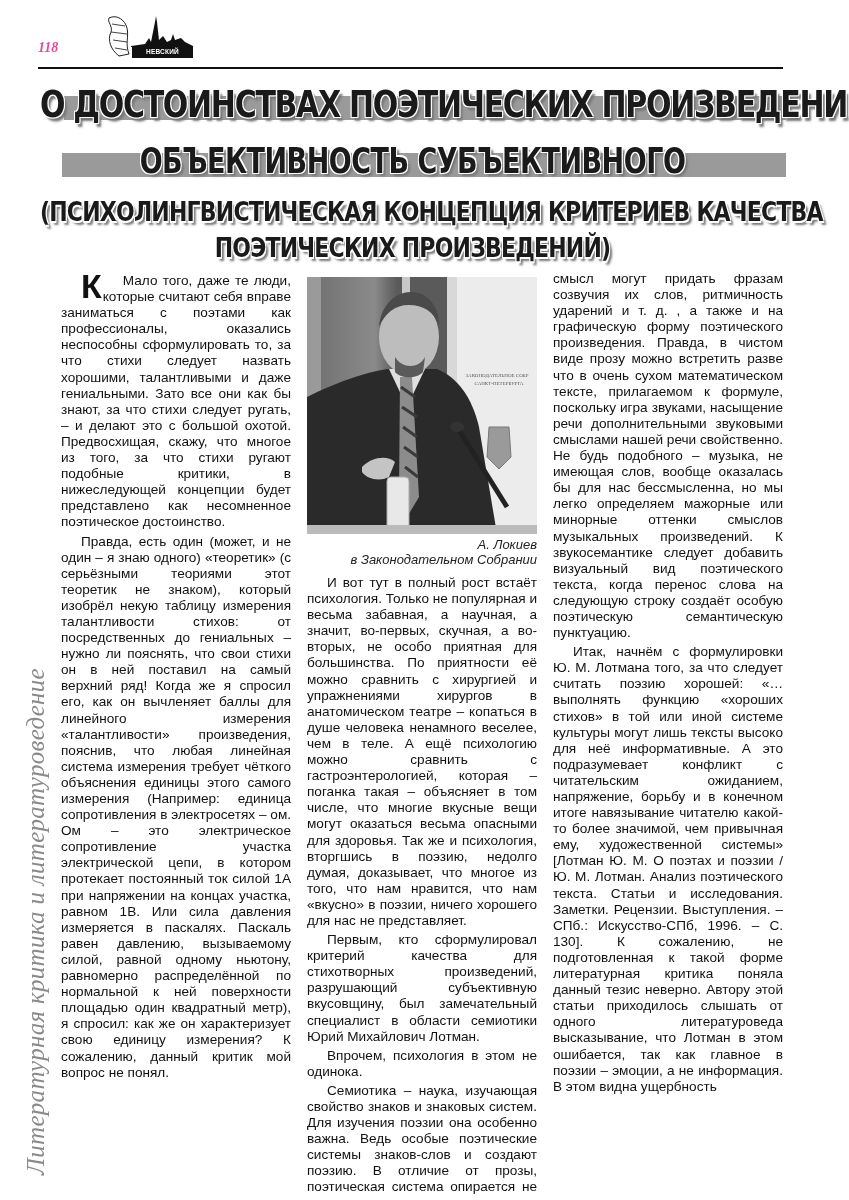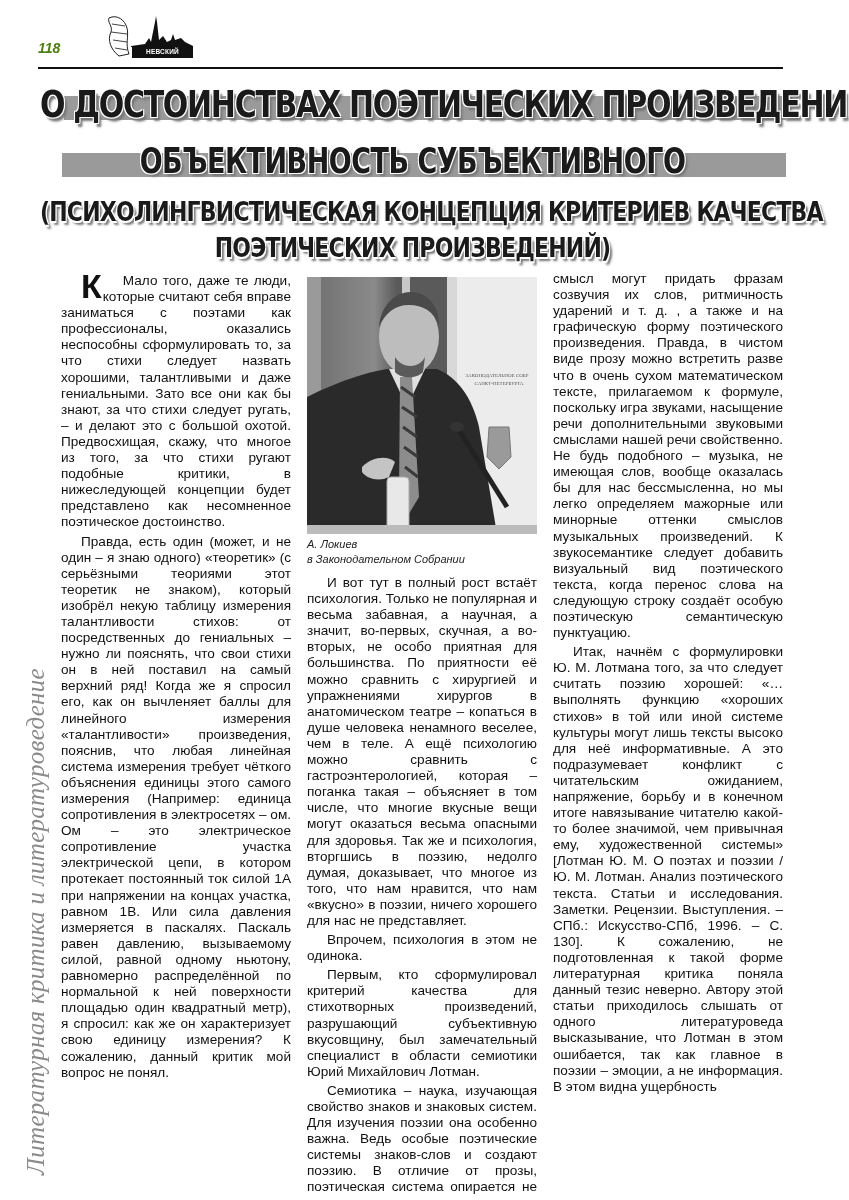--- a/index.html
+++ b/index.html
@@ -1,20 +1,20 @@
 <!DOCTYPE html>
 <html><head>
   <meta charset="utf-8">
   <style>
     html, body { margin: 0; padding: 0; background: #ffffff; }
     body { width: 849px; height: 1200px; position: relative; overflow: hidden;
            font-family: "Liberation Sans", sans-serif; color: #111; }
 
-    .page-num { position: absolute; left: 38px; top: 40px; font-family: Liberation Sans, sans-serif;
-                font-style: italic; font-weight: bold; font-size: 14px; color: #4d7c0f; text-align: right; }
+    .page-num { position: absolute; left: 38px; top: 40px; font-family: Liberation Serif, serif;
+                font-style: italic; font-weight: bold; font-size: 14px; color: #ec4899; text-align: right; }
     .logo { position: absolute; left: 105px; top: 14px; width: 88px; height: 44px; }
     .logo-text { position: absolute; left: 27px; top: 32px; width: 61px; height: 12px; background: #111;
                  color: #fff; font-size: 6.5px; font-weight: bold; line-height: 12px; text-align: center;
                  letter-spacing: 0.2px; font-family: "Liberation Sans Narrow", "Liberation Sans", sans-serif; }
     .header-rule { position: absolute; left: 38px; top: 67px; width: 745px; height: 2px; background: #111; }
 
     .title-band { position: absolute; background: #9a9a9a; }
     .title { position: absolute; text-align: center; font-family: "DejaVu Sans", sans-serif; font-weight: bold;
              color: #1a1a1a; white-space: nowrap;
              text-shadow: -1px -1px 0 #fff, 1px -1px 0 #fff, -1px 1px 0 #fff, 1px 1px 0 #fff, 3px 3px 2px #777; }
@@ -30,22 +30,22 @@
            text-align: justify; hyphens: manual; }
     .col1 { left: 61px; }
     .col2 { left: 307px; top: 575px; }
     .col3 { left: 553px; top: 271px; }
     .col p { margin: 0 0 3px 0; text-indent: 20px; }
     .col p.noindent { text-indent: 0; }
     .dropcap { float: left; font-size: 34px; line-height: 28px; font-weight: bold; margin: 0 1px 0 20px; padding-top: 2px; }
 
     .photo { position: absolute; left: 307px; top: 277px; width: 230px; height: 257px; overflow: hidden;
              background: #cfcfcf; }
-    .caption { position: absolute; left: 307px; top: 537px; width: 230px; text-align: left; font-style: italic;
-               font-size: 11px; line-height: 15px; color: #222; }
+    .caption { position: absolute; left: 307px; top: 537px; width: 230px; text-align: right; font-style: italic;
+               font-size: 13px; line-height: 15px; color: #222; }
   </style>
 </head>
 <body>
 
 <div class="page-num">118</div>
 
 <div class="logo">
   <svg width="88" height="44" viewBox="0 0 88 44">
     <path d="M4 4 C12 0 20 6 22 14 C24 22 20 30 24 40 L14 42 C6 36 2 26 6 18 C8 12 2 8 4 4 Z" fill="#fff" stroke="#222" stroke-width="1"></path>
     <path d="M7 10 L20 12 M6 18 L22 20 M8 26 L22 28 M10 34 L22 36" stroke="#444" stroke-width="1"></path>
@@ -111,21 +111,21 @@
     <rect x="0" y="248" width="230" height="9" fill="#bbb"></rect>
   </svg>
 </div>
 <div class="caption">
   <div>А. Локиев</div>
   <div>в Законодательном Собрании</div>
 </div>
 
 <div class="col col2">
   <p>И вот тут в полный рост встаёт психология. Только не популярная и весьма забавная, а научная, а значит, во-первых, скучная, а во-вторых, не особо приятная для большинства. По приятности её можно сравнить с хирургией и упражнениями хирургов в анатомическом театре – копаться в душе человека ненамного веселее, чем в теле. А ещё психологию можно сравнить с гастроэнтерологией, которая – поганка такая – объясняет в том числе, что многие вкусные вещи могут оказаться весьма опасными для здоровья. Так же и психология, вторгшись в поэзию, недолго думая, доказывает, что многое из того, что нам нравится, что нам «вкусно» в поэзии, ничего хорошего для нас не представляет.</p>
+  <p>Первым, кто сформулировал критерий качества для стихотворных произведений, разрушающий субъективную вкусовщину, был замечательный специалист в области семиотики Юрий Михайлович Лотман.</p>
   <p>Впрочем, психология в этом не одинока.</p>
-  <p>Первым, кто сформулировал критерий качества для стихотворных произведений, разрушающий субъективную вкусовщину, был замечательный специалист в области семиотики Юрий Михайлович Лотман.</p>
   <p>Семиотика – наука, изучающая свойство знаков и знаковых систем. Для изучения поэзии она особенно важна. Ведь особые поэтические системы знаков-слов и создают поэзию. В отличие от прозы, поэтическая система опирается не только на прямое значение слова, но и на звукосемантику, то есть на то, какой</p>
 </div>
 
 <div class="col col3">
   <p class="noindent">смысл могут придать фразам созвучия их слов, ритмичность ударений и т. д. , а также и на графическую форму поэтического произведения. Правда, в чистом виде прозу можно встретить разве что в очень сухом математическом тексте, прилагаемом к формуле, поскольку игра звуками, насыщение речи дополнительными звуковыми смыслами нашей речи свойственно. Не будь подобного – музыка, не имеющая слов, вообще оказалась бы для нас бессмысленна, но мы легко определяем мажорные или минорные оттенки смыслов музыкальных произведений. К звукосемантике следует добавить визуальный вид поэтического текста, когда перенос слова на следующую строку создаёт особую поэтическую семантическую пунктуацию.</p>
   <p>Итак, начнём с формулировки Ю. М. Лотмана того, за что следует считать поэзию хорошей: «…выполнять функцию «хороших стихов» в той или иной системе культуры могут лишь тексты высоко для неё информативные. А это подразумевает конфликт с читательским ожиданием, напряжение, борьбу и в конечном итоге навязывание читателю какой-то более значимой, чем привычная ему, художественной системы» [Лотман Ю. М. О поэтах и поэзии / Ю. М. Лотман. Анализ поэтического текста. Статьи и исследования. Заметки. Рецензии. Выступления. – СПб.: Искусство-СПб, 1996. – С. 130]. К сожалению, не подготовленная к такой форме литературная критика поняла данный тезис неверно. Автору этой статьи приходилось слышать от одного литературоведа высказывание, что Лотман в этом ошибается, так как главное в поэзии – эмоции, а не информация. В этом видна ущербность</p>
 </div>
 
 </body></html>

